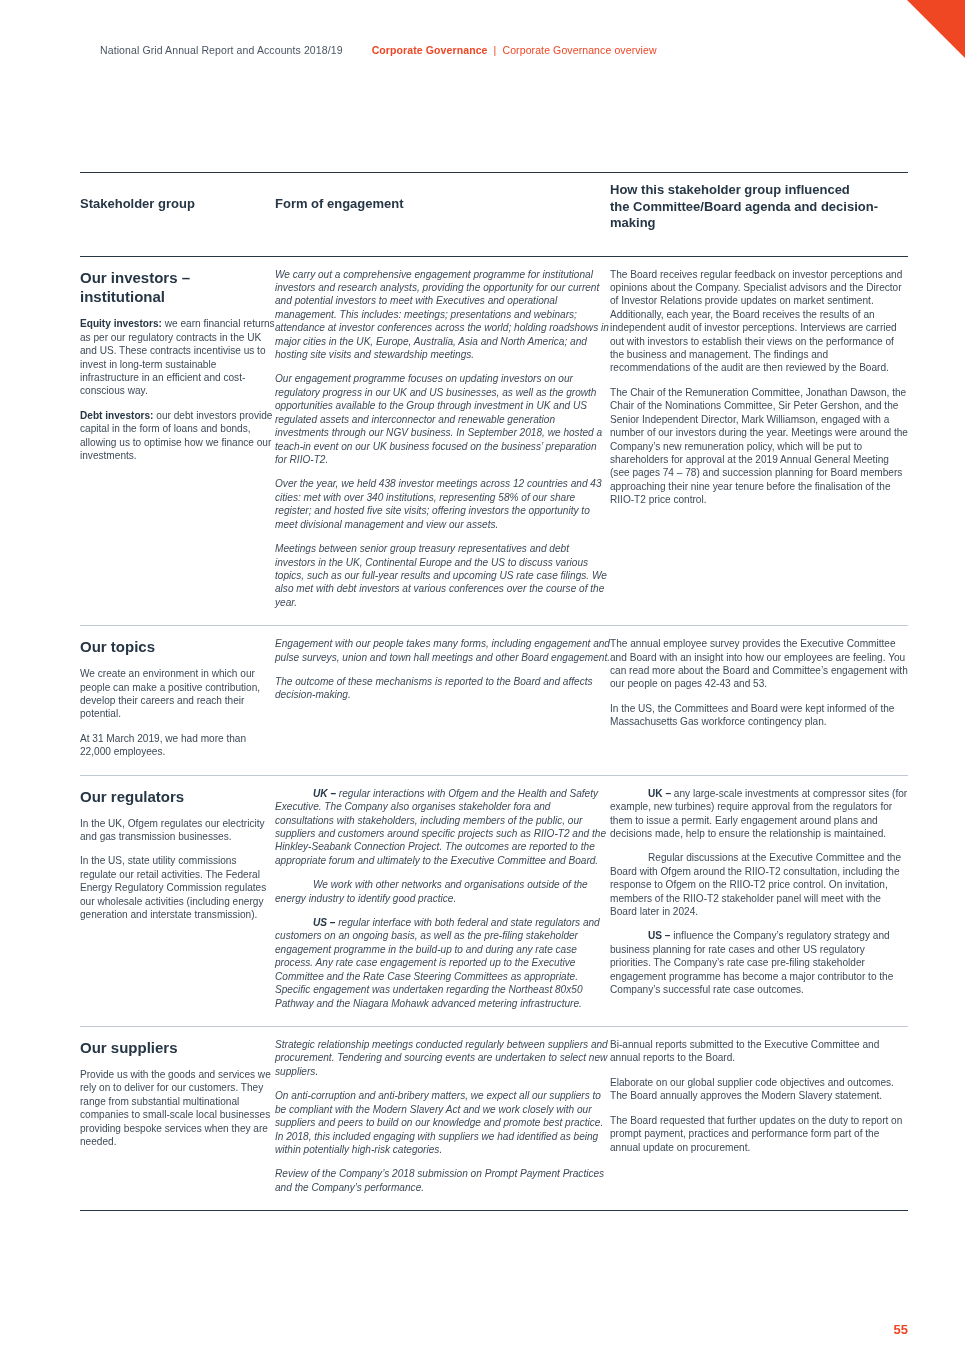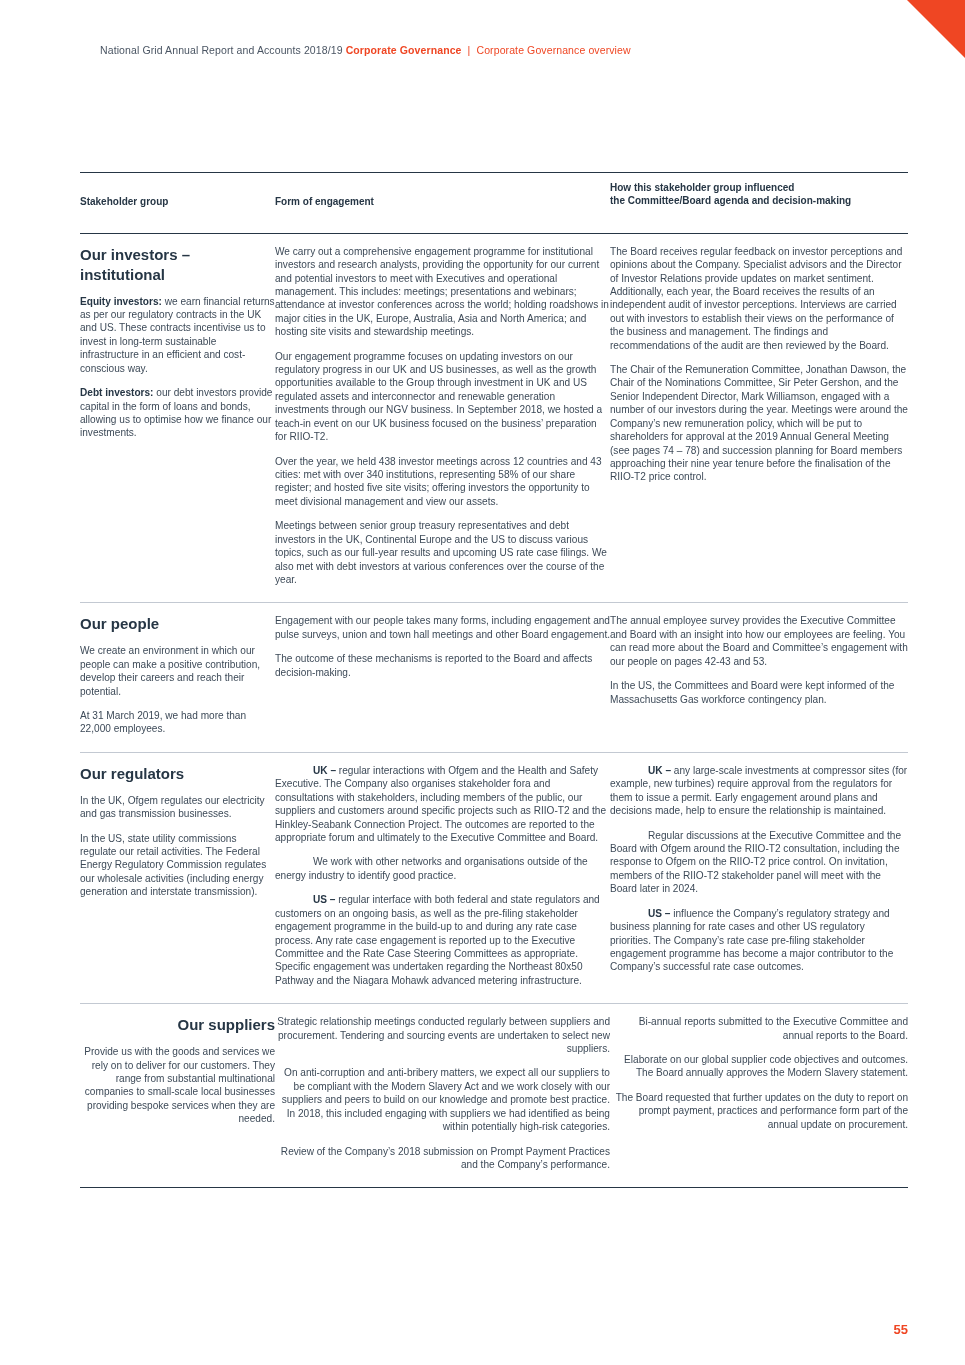--- a/index.html
+++ b/index.html
@@ -34,20 +34,21 @@
     left: 80px;
     font-size: 10.5px;
     color: #4a5563;
     letter-spacing: 0.01em;
     white-space: nowrap;
   }
   .page-header .hdr-report { color: #4a5563; padding-left: 20px; }
   .page-header .hdr-section {
     color: #ef4623;
     font-weight: bold;
+    margin-left: 26px;
   }
   .page-header .hdr-divider {
     color: #ef4623;
     margin: 0 3px;
   }
   .page-header .hdr-sub {
     color: #ef4623;
     font-weight: normal;
     margin-top: 19px;
   }
@@ -65,21 +66,21 @@
   .stakeholder-table td {
     vertical-align: top;
     text-align: left;
     padding: 0;
   }
   .col-1 { width: 195px; }
   .col-2 { width: 335px; }
   .col-3 { width: 298px; }
 
   .stakeholder-table thead th {
-    font-size: 10px;
+    font-size: 13px;
     font-weight: bold;
     color: #263645;
     line-height: 1.27;
     padding: 9px 0 24px 0;
     border-top: 1.4px solid #263645;
     border-bottom: 1.4px solid #263645;
   }
   .stakeholder-table thead th.c1 { padding-right: 14px; }
   .stakeholder-table thead th.c2 { padding-right: 14px; padding-left: 0; }
   .stakeholder-table thead th.c3 { padding-left: 0; }
@@ -87,24 +88,23 @@
 
   .stakeholder-table tbody tr td {
     border-bottom: 0.9px solid #c3c9d2;
     padding: 11px 0 16px 0;
     font-size: 10.1px;
     line-height: 1.33;
     color: #3d4a58;
   }
   .stakeholder-table tbody tr:last-child td {
     border-bottom: 0.9px solid #263645;
-    text-align: right;
   }
   td.c1 { padding-right: 22px; }
-  td.c2 { padding-right: 22px; }
+  td.c2 { padding-right: 22px; font-style: italic; }
   td.c3 { padding-right: 8px; margin-left: 28px; }
 
   .grp-title {
     font-weight: bold;
     color: #263645;
     margin: 0 0 10px 0;
     font-size: 15px;
   }
   p.para {
     margin: 0 0 11px 0;
@@ -185,21 +185,21 @@
         <p class="para">Meetings between senior group treasury representatives and debt investors in the UK, Continental Europe and the US to discuss various topics, such as our full-year results and upcoming US rate case filings. We also met with debt investors at various conferences over the course of the year.</p>
       </td>
       <td class="c3">
         <p class="para">The Board receives regular feedback on investor perceptions and opinions about the Company. Specialist advisors and the Director of Investor Relations provide updates on market sentiment. Additionally, each year, the Board receives the results of an independent audit of investor perceptions. Interviews are carried out with investors to establish their views on the performance of the business and management. The findings and recommendations of the audit are then reviewed by the Board.</p>
         <p class="para">The Chair of the Remuneration Committee, Jonathan Dawson, the Chair of the Nominations Committee, Sir Peter Gershon, and the Senior Independent Director, Mark Williamson, engaged with a number of our investors during the year. Meetings were around the Company’s new remuneration policy, which will be put to shareholders for approval at the 2019 Annual General Meeting (see pages 74 – 78) and succession planning for Board members approaching their nine year tenure before the finalisation of the RIIO-T2 price control.</p>
       </td>
     </tr>
 
     <tr>
       <td class="c1">
-        <p class="grp-title">Our people</p>
+        <p class="grp-title">Our topics</p>
         <p class="para">
           <span class="lead"></span><span>We create an environment in which our people can make a positive contribution, develop their careers and reach their potential.</span>
         </p>
         <p class="para">
           <span class="lead"></span><span>At 31 March 2019, we had more than 22,000 employees.</span>
         </p>
       </td>
       <td class="c2">
         <p class="para">Engagement with our people takes many forms, including engagement and pulse surveys, union and town hall meetings and other Board engagement.</p>
         <p class="para">The outcome of these mechanisms is reported to the Board and affects decision-making.</p>

